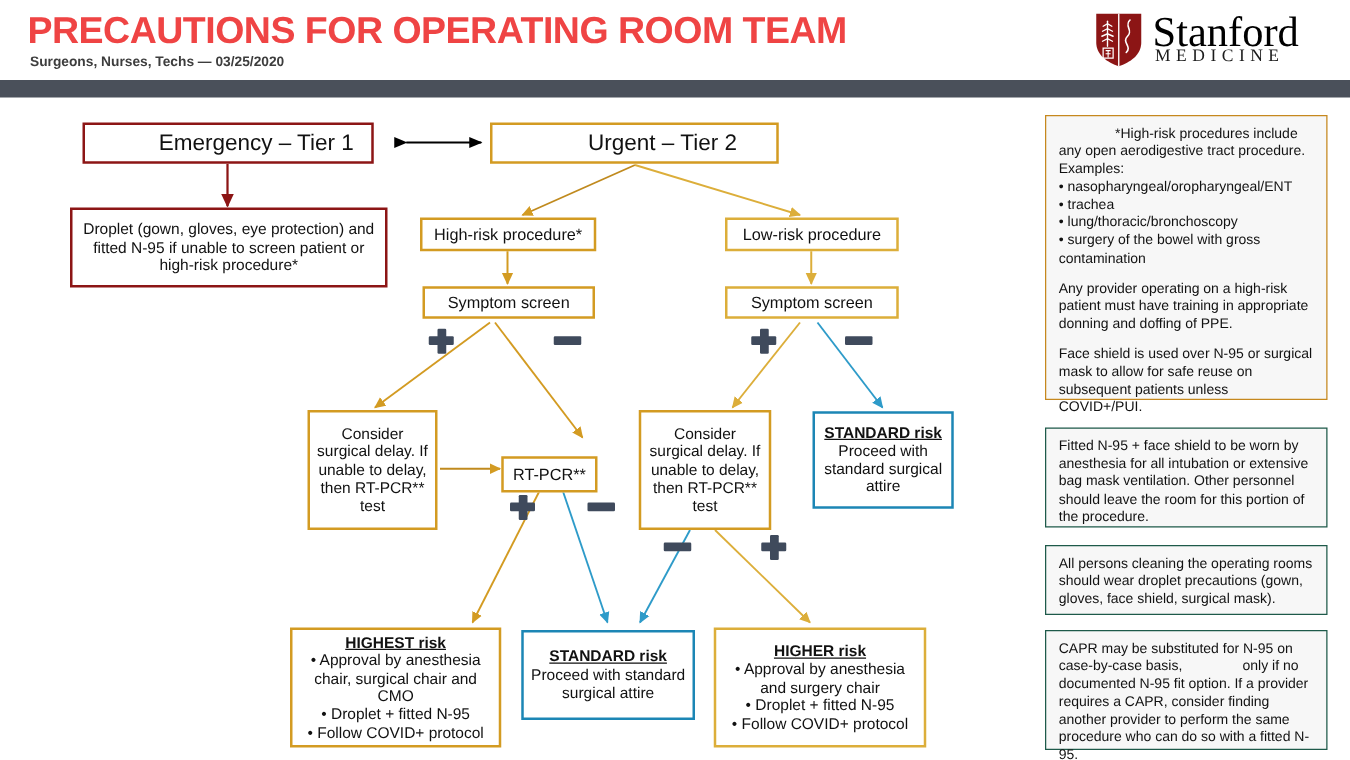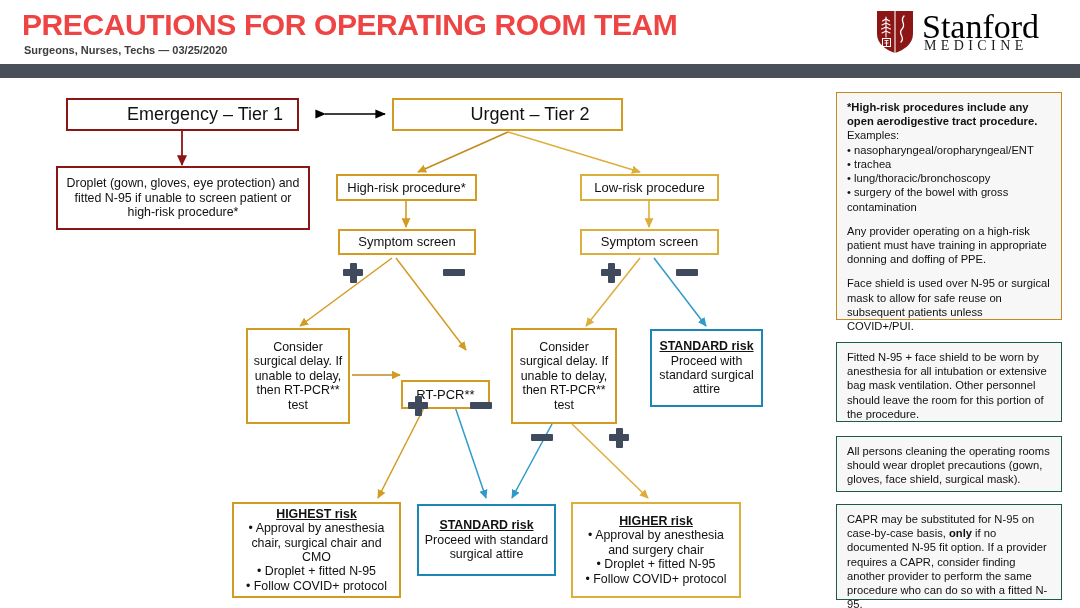--- a/index.html
+++ b/index.html
@@ -72,21 +72,21 @@
 
   
   .note {
     position: absolute;
     background: #F7F7F7;
     padding: 7px 9px 7px 10px;
     font-size: 11.2px; line-height: 1.27; color: #111;
   }
   .n-gold  { border: 1.6px solid #C6881E; }
   .n-green { border: 1.8px solid #1E5A4A; }
-  .note b { font-weight: bold; }
+  .note b { font-weight: normal; margin-left: 45px; }
 </style>
 </head>
 <body>
 
 <div id="page">
 
   <div class="hdr-title">PRECAUTIONS FOR OPERATING ROOM TEAM</div>
   <div class="hdr-sub">Surgeons, Nurses, Techs — 03/25/2020</div>
   <div class="hdr-bar"></div>
 
@@ -200,21 +200,21 @@
       <div class="plus-v"></div>
   </div>
   <div class="sign" style="left:676px; top:269px; width:22px; height:7px;">
     <div class="minus-bar"></div>
   </div>
 
   <div class="box b-gold t-small" style="left:246px; top:328px; width:104px; height:96px;">
     <span class="inner">Consider surgical delay. If unable to delay, then RT-PCR** test</span>
   </div>
 
-  <div class="box b-gold t-mid" style="left:401px; top:380px; width:89px; height:29px;">
+  <div class="box b-gold t-mid" style="left:401px; top:365px; width:77px; height:29px;">
     <span class="inner">RT-PCR**</span>
   </div>
 
   <div class="sign" style="left:408px; top:396px; width:22px; height:20px;">
     <div class="plus-h"></div>
       <div class="plus-v"></div>
   </div>
   <div class="sign" style="left:470px; top:402px; width:22px; height:7px;">
     <div class="minus-bar"></div>
   </div>

